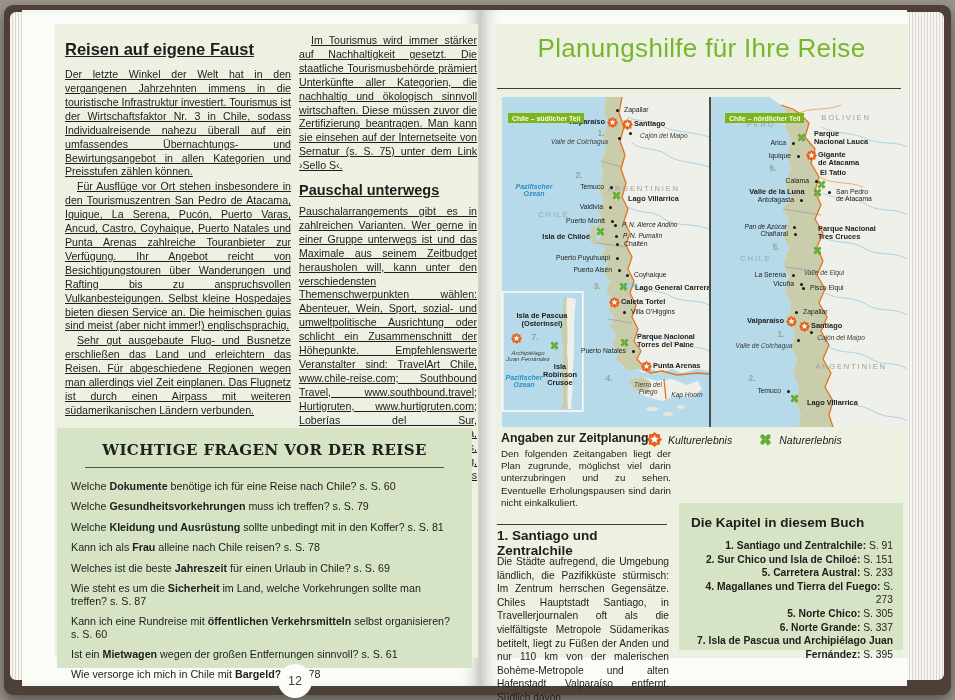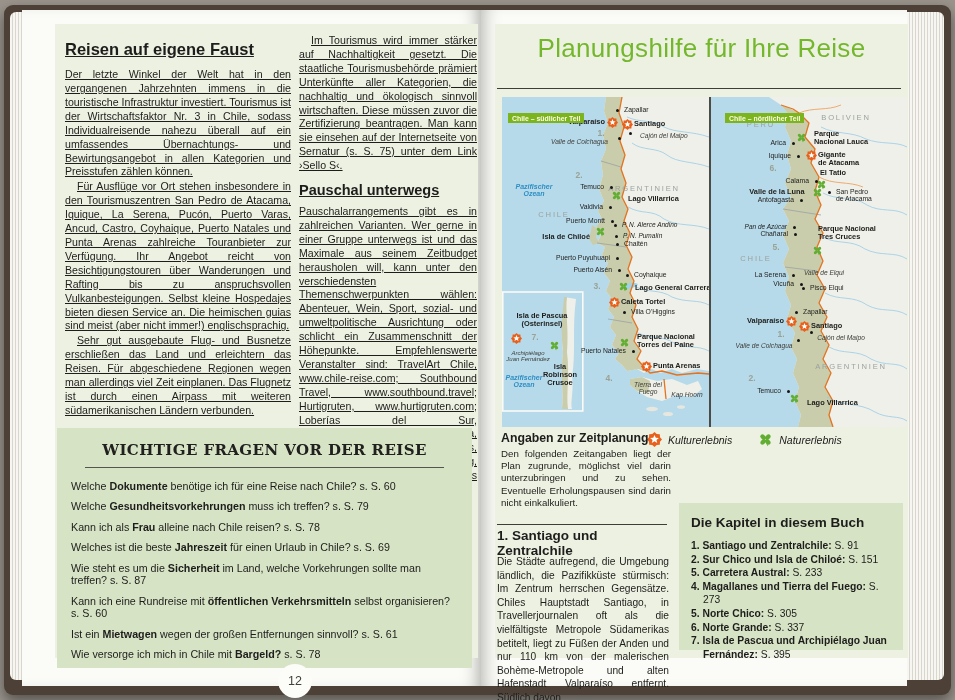--- a/index.html
+++ b/index.html
@@ -70,21 +70,21 @@
   .zeit{position:absolute;left:6px;top:407px;width:170px;}
   .zeit h3{font-size:12.3px;margin:0 0 3px 0;}
   .zeit p{font-size:9.7px;line-height:12.2px;margin:0;text-align:justify;}
   .rule2{position:absolute;left:2px;top:492px;width:170px;border:0;border-top:1.2px solid #3d3d39;}
   .sec1 h2{position:absolute;left:2px;top:505px;width:176px;font-size:13.5px;margin:0;line-height:1.1;}
   .sec1 p{position:absolute;left:2px;top:531px;width:172px;font-size:10.2px;line-height:13.6px;
           margin:0;text-align:justify;}
   .chbox{position:absolute;left:184px;top:479px;width:224px;height:147px;background:#d7e3c5;
          padding:0;box-sizing:border-box;}
   .chbox h3{font-size:13.5px;margin:12px 12px 9px 12px;}
-  .chlist{padding:0 10px 0 12px;}
+  .chlist{padding:0 10px 0 12px;text-align:right;}
   .ch-item{font-size:10.3px;line-height:13.6px;padding-left:12px;text-indent:-12px;}
   .hidden-defs{position:absolute;width:0;height:0;overflow:hidden;}
 </style>
 </head>
 <body>
 
 <svg class="hidden-defs" aria-hidden="true">
   <defs>
     <symbol id="ic-star" viewBox="0 0 24 24">
       <polygon fill="#e8611c" points="24,12 20.8,15.6 20.5,20.5 15.6,20.8 12,24 8.4,20.8 3.5,20.5 3.2,15.6 0,12 3.2,8.4 3.5,3.5 8.4,3.2 12,0 15.6,3.2 20.5,3.5 20.8,8.4"></polygon>
@@ -121,20 +121,21 @@
         <p class="ind">Im Tourismus wird immer stärker auf Nachhaltigkeit gesetzt. Die staatliche Tourismusbehörde prämiert Unterkünfte aller Kategorien, die nachhaltig und ökologisch sinnvoll wirtschaften. Diese müssen zuvor die Zertifizierung beantragen. Man kann sie einsehen auf der Internetseite von Sernatur (s. S. 75) unter dem Link ›Sello S‹.</p>
         <h2 class="sub">Pauschal unterwegs</h2>
         <p>Pauschalarrangements gibt es in zahlreichen Varianten. Wer gerne in einer Gruppe unterwegs ist und das Maximale aus seinem Zeitbudget herausholen will, kann unter den verschiedensten Themenschwerpunkten wählen: Abenteuer, Wein, Sport, sozial- und umweltpolitische Ausrichtung oder schlicht ein Zusammenschnitt der Höhepunkte. Empfehlenswerte Veranstalter sind: TravelArt Chile, www.chile-reise.com; Southbound Travel, www.southbound.travel; Hurtigruten, www.hurtigruten.com; Loberías del Sur, www.loberiasdelsur.cl; Viventura, www.viventura.de; Kondor Tours, www.kondor-tours.de; Navimag, www.navimag.com; Cruceros Australis, www.australis.com.</p>
       </div>
       <div class="qbox">
         <div class="qtitle">WICHTIGE FRAGEN VOR DER REISE</div>
         <hr class="qrule">
         <div class="qlist" id="questions">
             <div class="q-row"><span>Welche </span><b>Dokumente</b><span> benötige ich für eine Reise nach Chile? s. S. 60</span></div>
             <div class="q-row"><span>Welche </span><b>Gesundheitsvorkehrungen</b><span> muss ich treffen? s. S. 79</span></div>
+            <div class="q-row"><span>Welche </span><b>Kleidung und Ausrüstung</b><span> sollte unbedingt mit in den Koffer? s. S. 81</span></div>
             <div class="q-row"><span>Kann ich als </span><b>Frau</b><span> alleine nach Chile reisen? s. S. 78</span></div>
             <div class="q-row"><span>Welches ist die beste </span><b>Jahreszeit</b><span> für einen Urlaub in Chile? s. S. 69</span></div>
             <div class="q-row"><span>Wie steht es um die </span><b>Sicherheit</b><span> im Land, welche Vorkehrungen sollte man treffen? s. S. 87</span></div>
             <div class="q-row"><span>Kann ich eine Rundreise mit </span><b>öffentlichen Verkehrsmitteln</b><span> selbst organisieren? s. S. 60</span></div>
             <div class="q-row"><span>Ist ein </span><b>Mietwagen</b><span> wegen der großen Entfernungen sinnvoll? s. S. 61</span></div>
             <div class="q-row"><span>Wie versorge ich mich in Chile mit </span><b>Bargeld?</b><span> s. S. 78</span></div>
           </div>
       </div>
     </div>
     <div class="pagenum n12">12</div>

